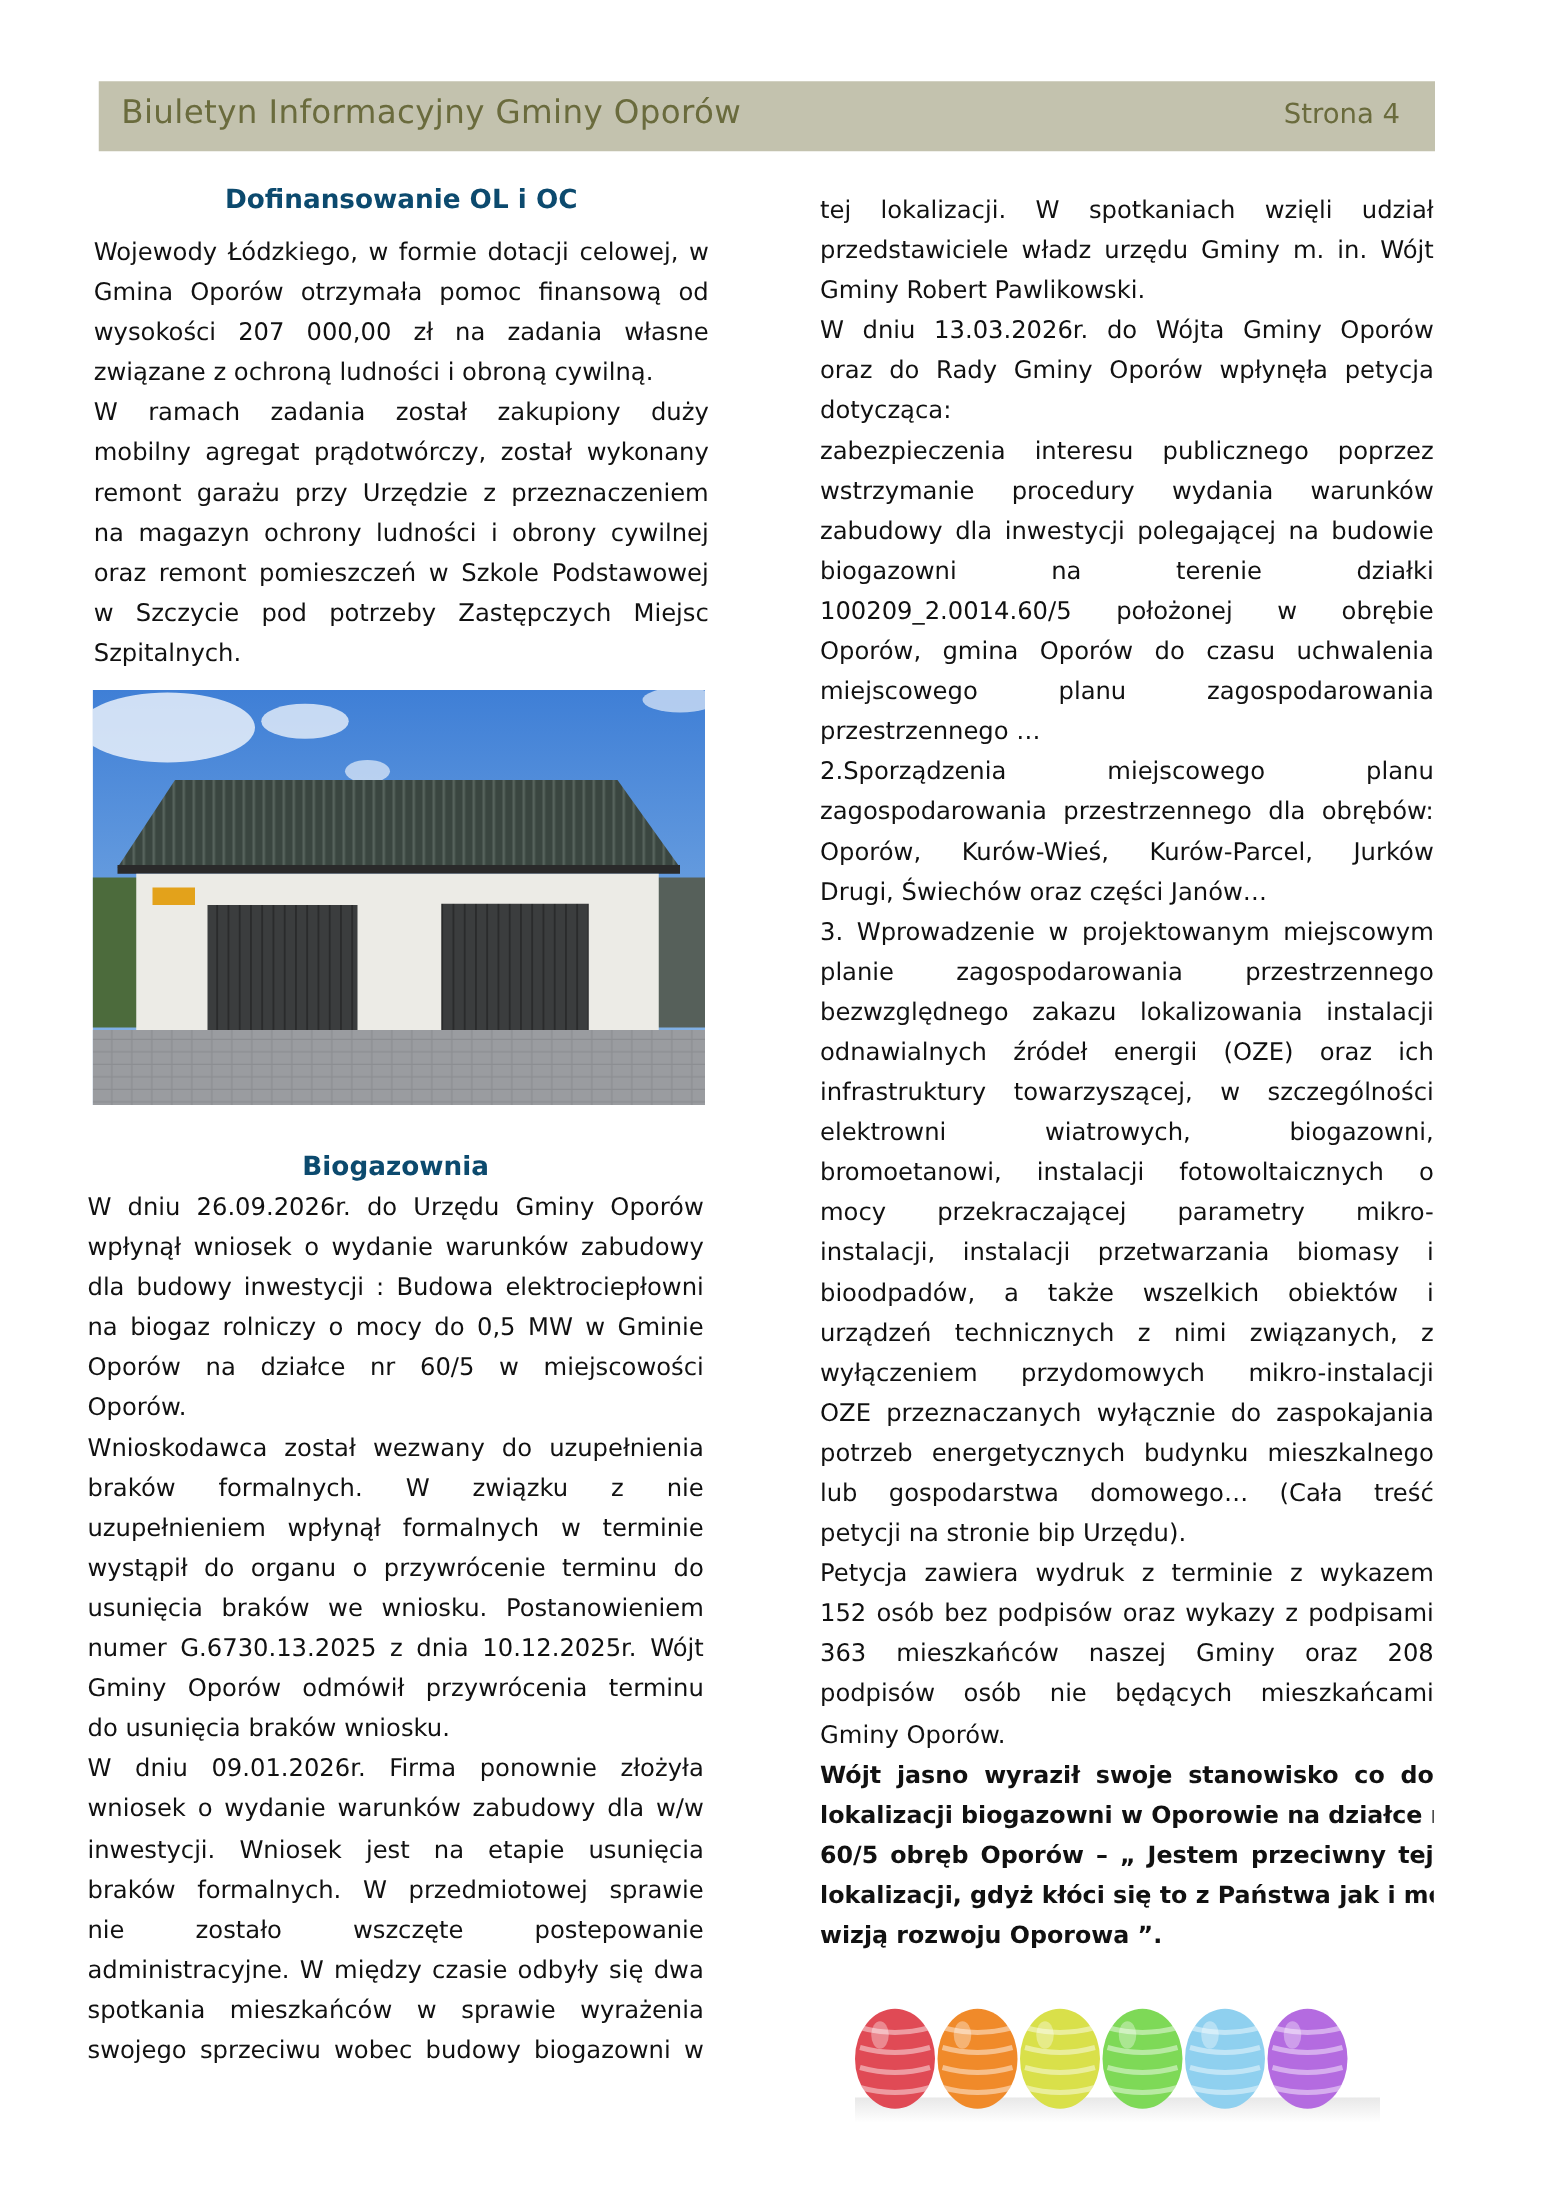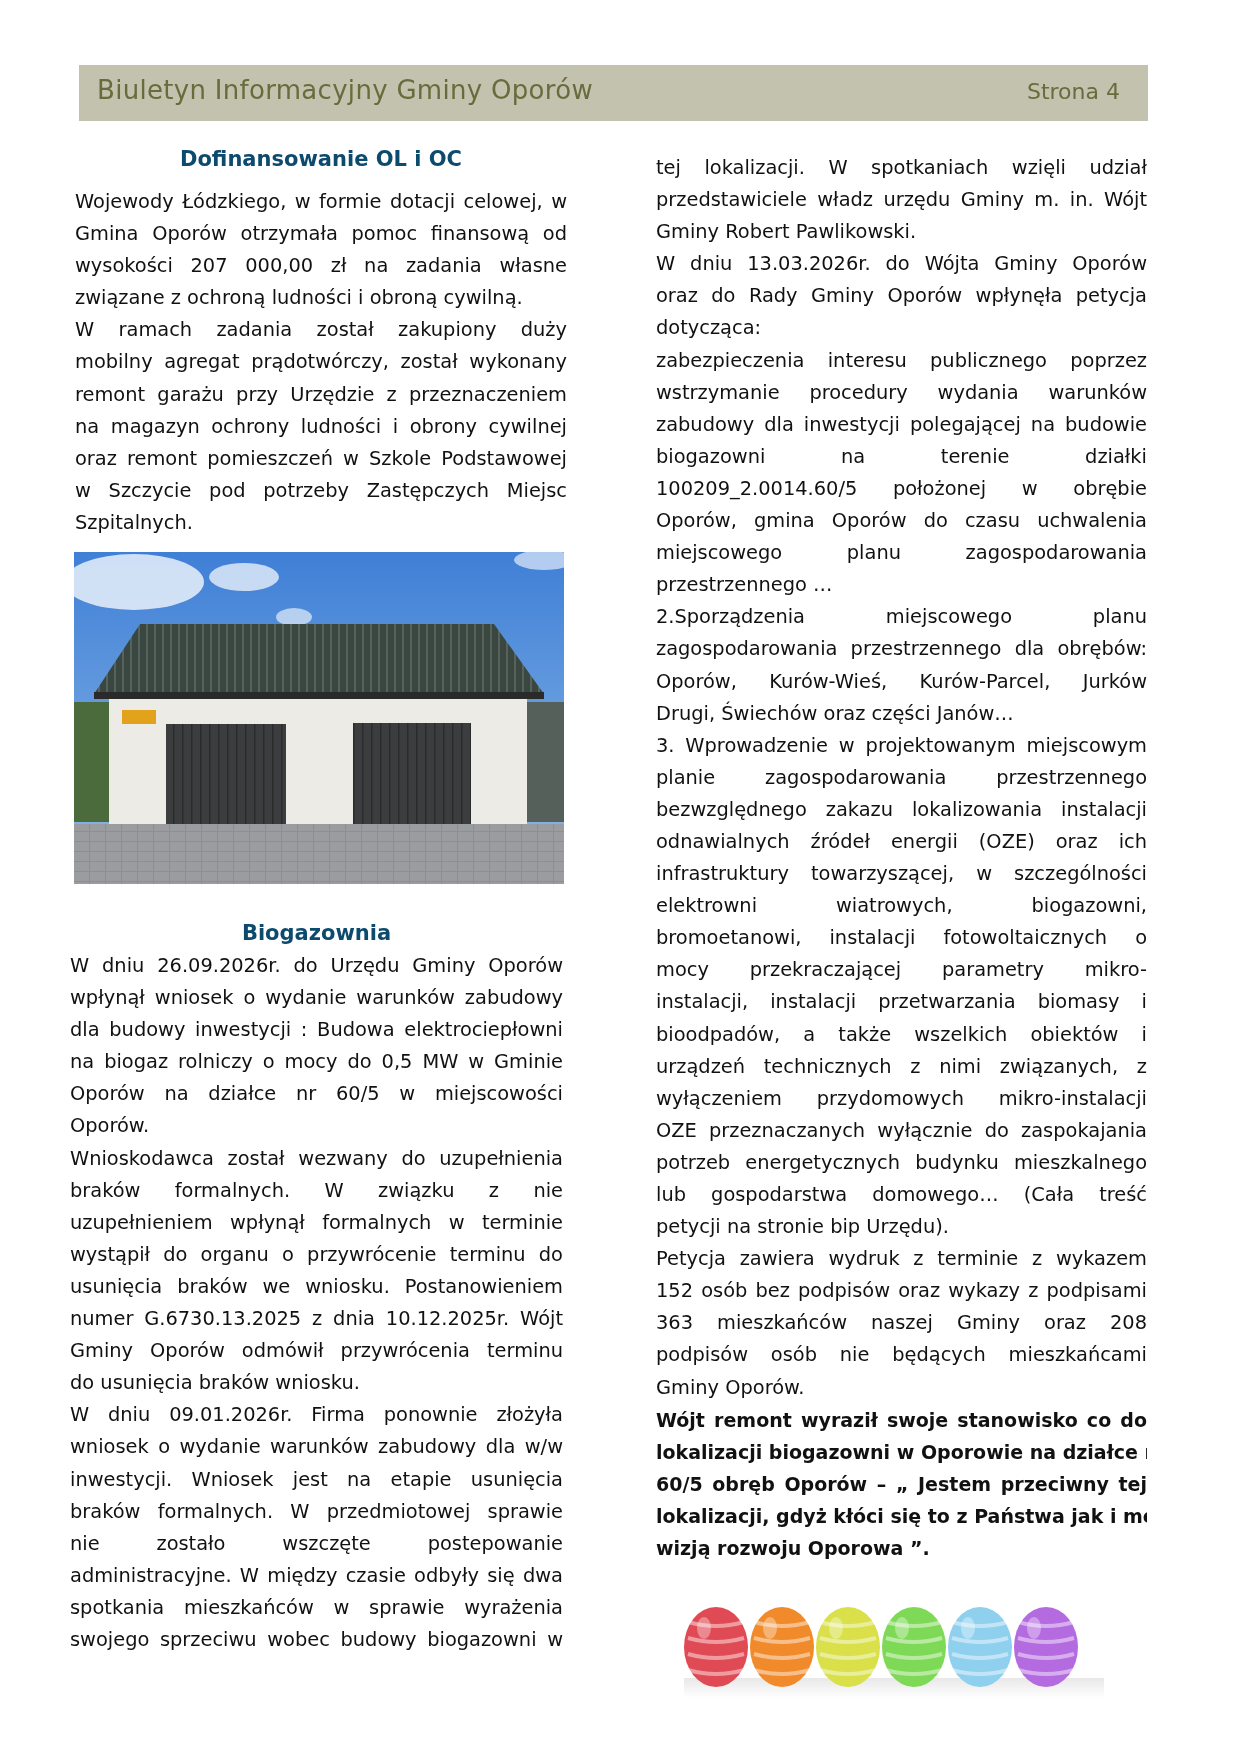--- a/index.html
+++ b/index.html
@@ -147,21 +147,21 @@
       <div class="line">wyłączeniem przydomowych mikro-instalacji</div>
       <div class="line">OZE  przeznaczanych wyłącznie do zaspokajania</div>
       <div class="line">potrzeb energetycznych budynku mieszkalnego</div>
       <div class="line">lub gospodarstwa domowego… (Cała treść</div>
       <div class="line last">petycji na stronie bip Urzędu).</div>
       <div class="line">Petycja zawiera wydruk z terminie z wykazem</div>
       <div class="line">152 osób bez podpisów oraz wykazy z podpisami</div>
       <div class="line">363  mieszkańców naszej Gminy oraz 208</div>
       <div class="line">podpisów osób nie będących mieszkańcami</div>
       <div class="line last">Gminy Oporów.</div>
-      <div class="line bold">Wójt remont wyraził swoje  stanowisko co do</div>
+      <div class="line bold">Wójt jasno wyraził swoje  stanowisko co do</div>
       <div class="line bold">lokalizacji biogazowni w Oporowie na działce nr</div>
       <div class="line bold">60/5 obręb Oporów – „ Jestem przeciwny tej</div>
       <div class="line bold">lokalizacji, gdyż kłóci się to z Państwa jak i moją</div>
       <div class="line last bold">wizją rozwoju Oporowa ”.</div>
     </div>
 </div>
 
 <div class="eggs">
   <svg width="420" height="110" viewBox="0 0 420 110">
     <defs>

